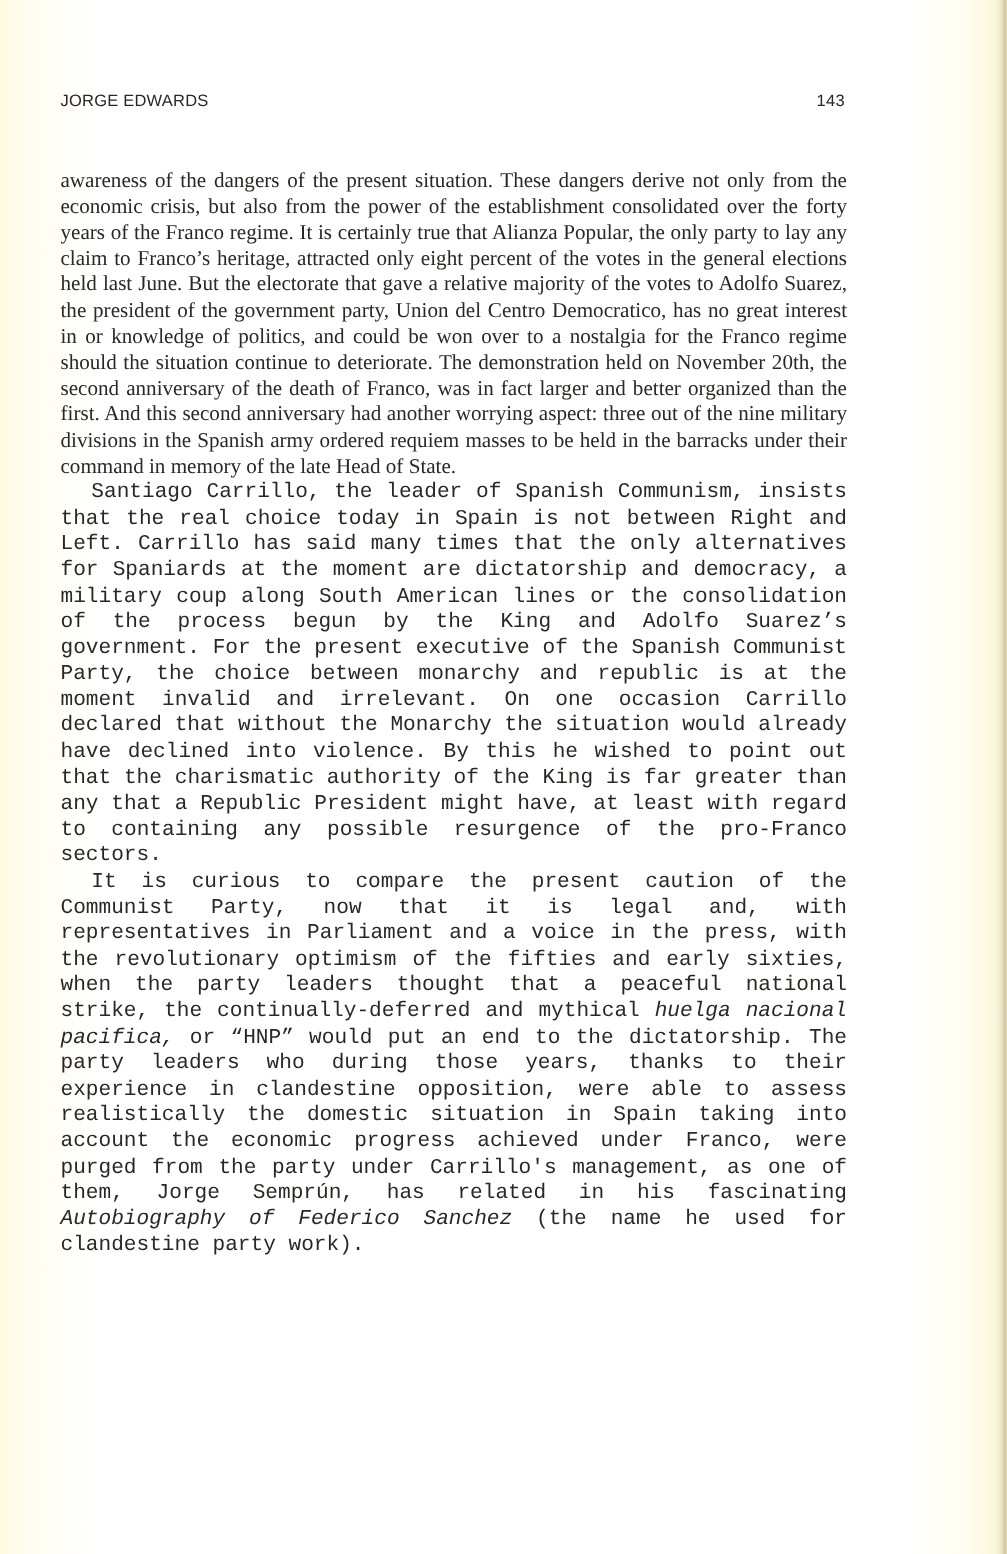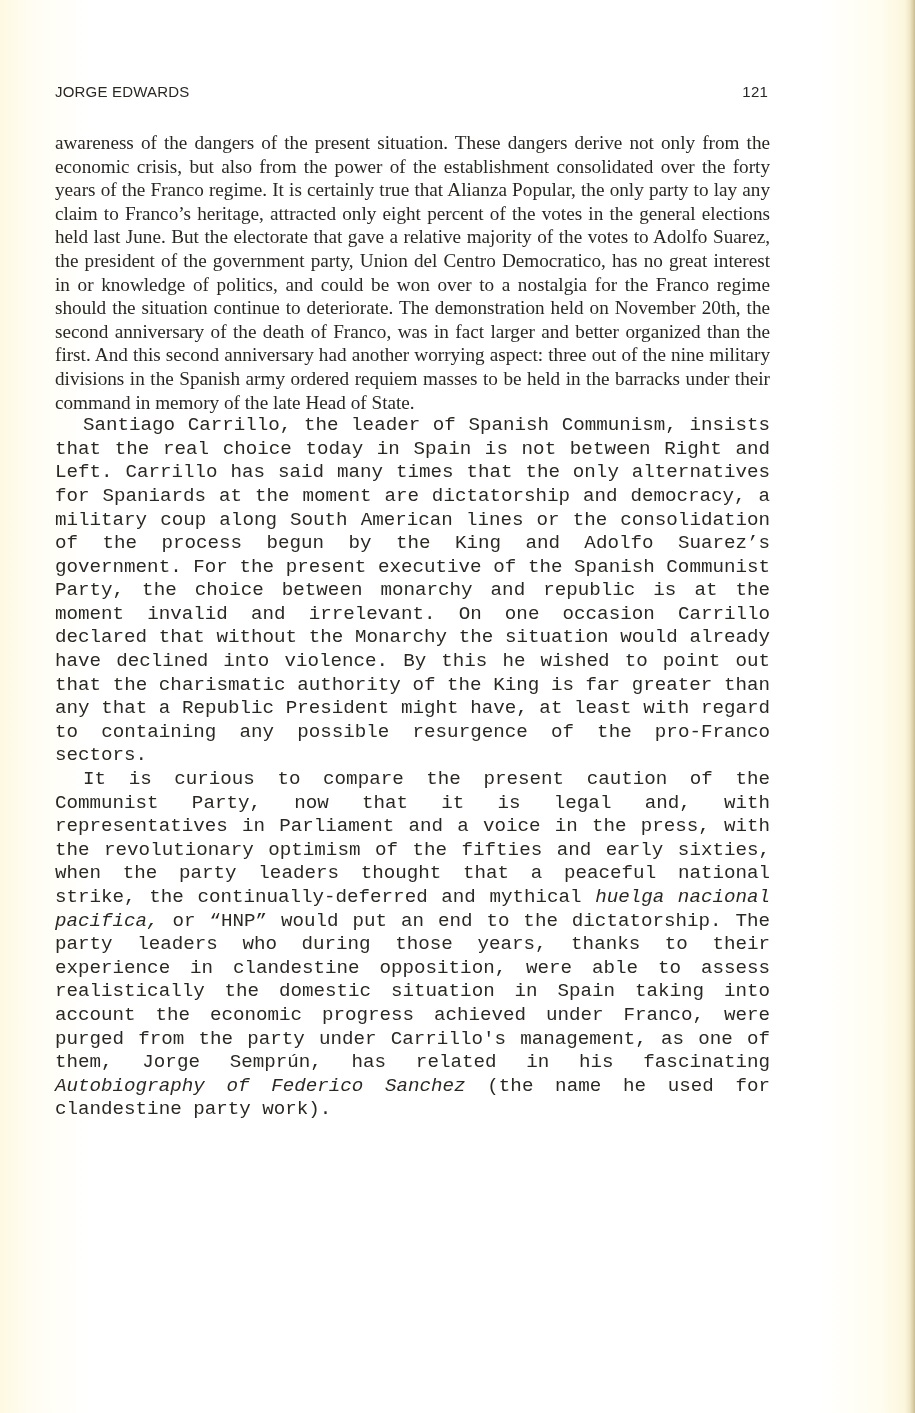--- a/index.html
+++ b/index.html
@@ -38,21 +38,21 @@
       top: 0;
     }
     .running-head .folio {
       position: absolute;
       right: 0;
       top: 0;
     }
     .body-text {
       position: absolute;
       left: 55px;
-      top: 131px;
+      top: 153px;
       width: 715px;
       font-family: "Liberation Serif", serif;
       font-size: 19.2px;
       line-height: 23.6px;
       color: #2b2824;
     }
     .para {
       margin: 0;
       text-align: justify;
       hyphens: none;
@@ -65,21 +65,21 @@
       font-style: italic;
     }
   </style>
 </head>
 <body>
 
 <div class="page">
 
   <div class="running-head">
     <span class="author">JORGE EDWARDS</span>
-    <span class="folio">121</span>
+    <span class="folio">143</span>
   </div>
 
   <div class="body-text">
     <p class="para">
       <span>awareness of the dangers of the present situation. These dangers derive not only from the economic crisis, but also from the power of the establishment consolidated over the forty years of the Franco regime. It is certainly true that Alianza Popular, the only party to lay any claim to Franco’s heritage, attracted only eight percent of the votes in the general elections held last June. But the electorate that gave a relative majority of the votes to Adolfo Suarez, the president of the government party, Union del Centro Democratico, has no great interest in or knowledge of politics, and could be won over to a nostalgia for the Franco regime should the situation continue to deteriorate. The demonstration held on November 20th, the second anniversary of the death of Franco, was in fact larger and better organized than the first. And this second anniversary had another worrying aspect: three out of the nine military divisions in the Spanish army ordered requiem masses to be held in the barracks under their command in memory of the late Head of State.</span>
     </p>
     <p class="para indent">
       <span>Santiago Carrillo, the leader of Spanish Communism, insists that the real choice today in Spain is not between Right and Left. Carrillo has said many times that the only alternatives for Spaniards at the moment are dictatorship and democracy, a military coup along South American lines or the consolidation of the process begun by the King and Adolfo Suarez’s government. For the present executive of the Spanish Communist Party, the choice between monarchy and republic is at the moment invalid and irrelevant. On one occasion Carrillo declared that without the Monarchy the situation would already have declined into violence. By this he wished to point out that the charismatic authority of the King is far greater than any that a Republic President might have, at least with regard to containing any possible resurgence of the pro-Franco sectors.</span>
     </p>
     <p class="para indent"><span>It is curious to compare the present caution of the Communist Party, now that it is legal and, with representatives in Parliament and a voice in the press, with the revolutionary optimism of the fifties and early sixties, when the party leaders thought that a peaceful national strike, the continually-deferred and mythical </span><span class="it">huelga nacional pacifica,</span><span> or “HNP” would put an end to the dictatorship. The party leaders who during those years, thanks to their experience in clandestine opposi­tion, were able to assess realistically the domestic situation in Spain taking into account the economic progress achieved under Franco, were purged from the party under Carrillo's management, as one of them, Jorge Semprún, has related in his fascinating </span><span class="it">Autobiography of Federico Sanchez</span><span> (the name he used for clandestine party work).</span></p>

